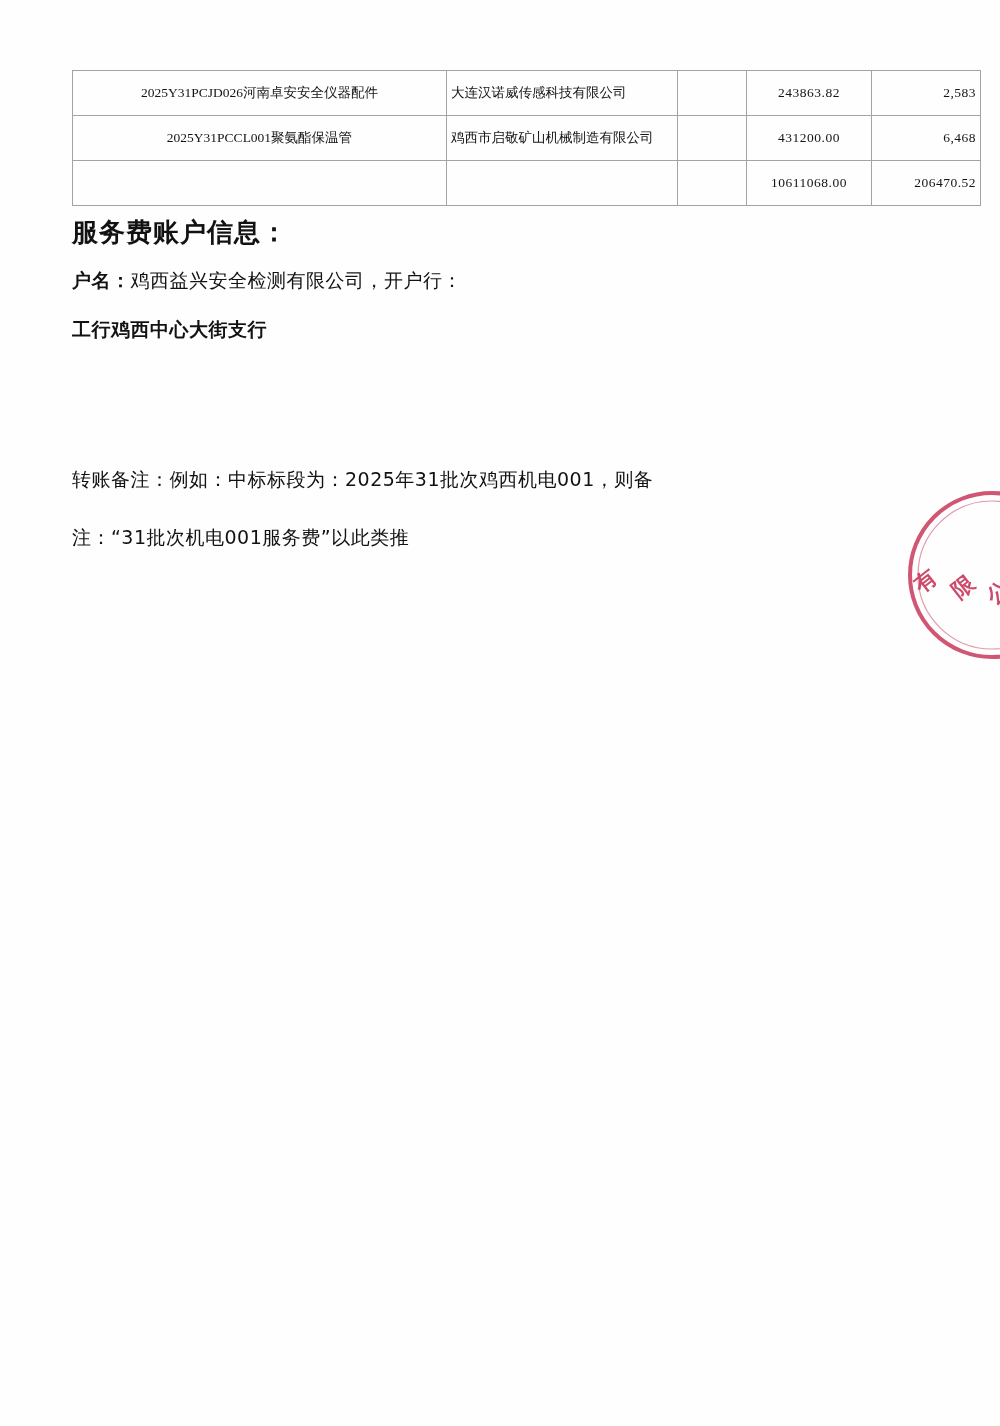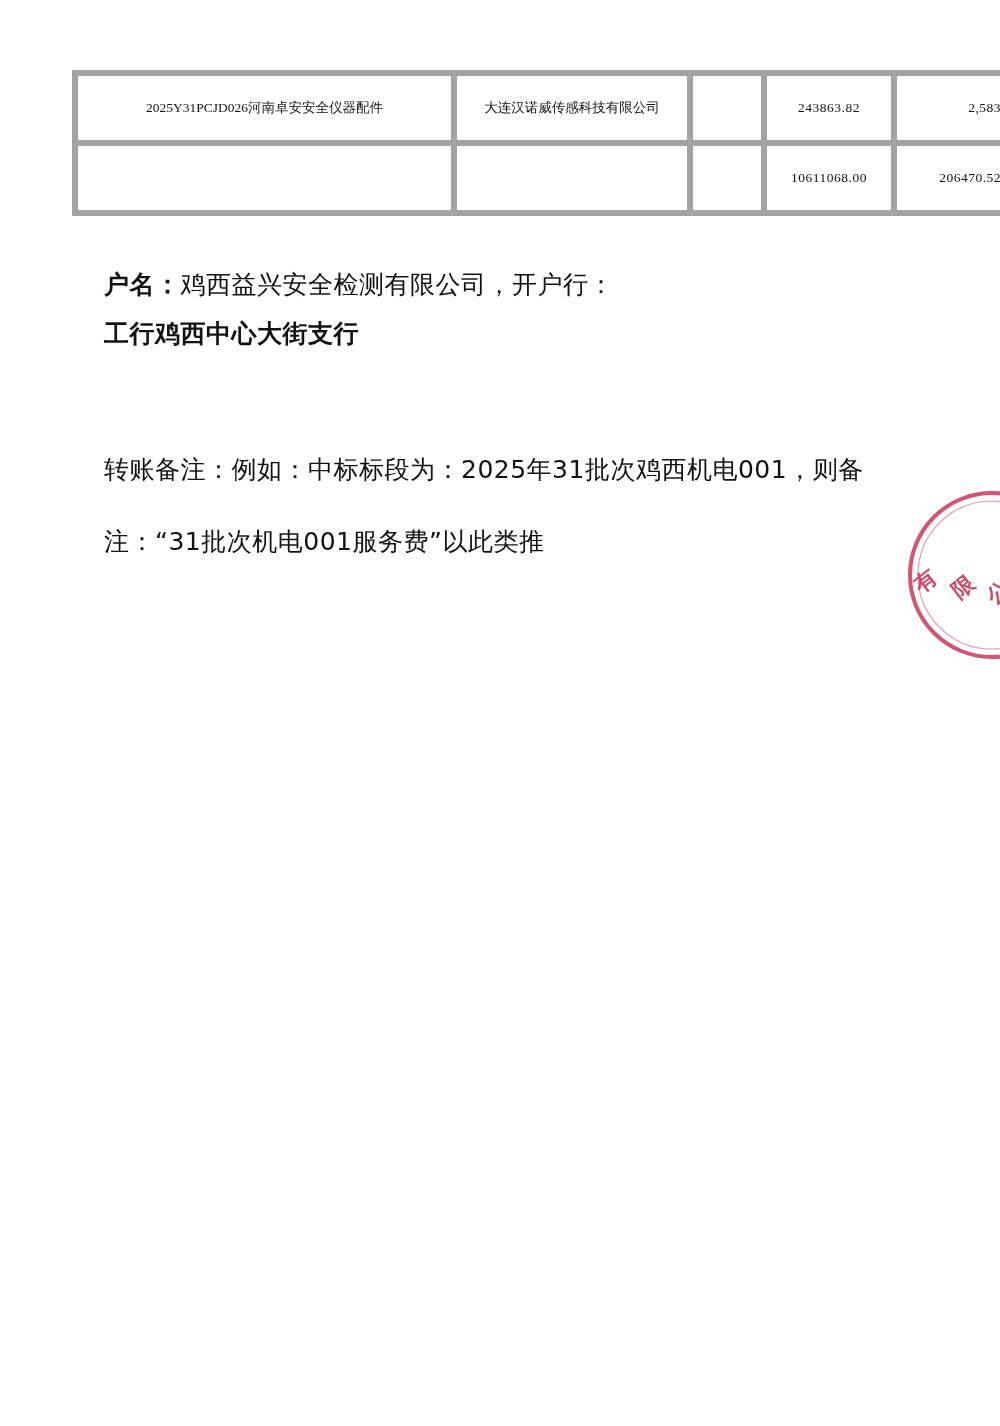--- a/index.html
+++ b/index.html
@@ -28,31 +28,31 @@
     left: 72px;
     top: 70px;
     width: 863px;
   }
   table.doc-table {
     border-collapse: collapse;
     width: 100%;
     table-layout: fixed;
   }
   table.doc-table td {
-    border: 6px solid #a3a3a3;
+    border: 1px solid #a3a3a3;
     font-family: "Liberation Serif", "DejaVu Serif", serif;
     font-size: 13.5px;
     line-height: 1.35;
     color: #141414;
-    padding: 21px 4px;
+    padding: 11px 4px;
     vertical-align: middle;
     height: 22px;
   }
   .col-item   { width: 365px; text-align: center; }
-  .col-comp   { width: 222px; text-align: center; }
+  .col-comp   { width: 222px; }
   .col-blank  { width: 60px;  }
   .col-amt    { width: 116px; text-align: center; letter-spacing: .5px; }
   .col-fee    { width: 100px; text-align: right; letter-spacing: .5px; }
 
   .row-tall td { height: 44px; }
   .row-total td { height: 30px; margin-top: 22px; }
   .num { font-family: "Liberation Serif", "DejaVu Serif", serif; font-size: 14px; }
 
   
   .section-title {
@@ -62,30 +62,29 @@
     font-family: "DejaVu Sans", "Liberation Sans", sans-serif;
     font-size: 26px;
     font-weight: 700;
     letter-spacing: 1px;
     color: #121212;
   }
   .line {
     position: absolute;
     left: 72px;
     font-family: "DejaVu Sans", "Liberation Sans", sans-serif;
-    font-size: 25px;
+    font-size: 19px;
     letter-spacing: 0.5px;
     color: #121212;
     white-space: nowrap;
-    margin-left: 32px;
   }
   .l1 { top: 268px; }
   .l2 { top: 317px; font-weight: 700; }
   .l3 { top: 369px; }
-  .l4 { top: 453px; }
+  .l4 { top: 467px; }
   .l5 { top: 525px; }
 
   .mix-b { font-weight: 700; }
   .mix-n { font-weight: 400; }
 
   
   .seal {
     position: absolute;
     left: 905px;
     top: 488px;
@@ -103,31 +102,39 @@
   <div class="tbl-wrap">
     <table class="doc-table">
       <tbody>
         <tr class="row-tall">
           <td class="col-item">2025Y31PCJD026河南卓安安全仪器配件</td>
           <td class="col-comp">大连汉诺威传感科技有限公司</td>
           <td class="col-blank"></td>
           <td class="col-amt num">243863.82</td>
           <td class="col-fee num">2,583</td>
         </tr>
+        <tr class="row-tall">
+          <td class="col-item">2025Y31PCCL001聚氨酯保温管</td>
+          <td class="col-comp">鸡西市启敬矿山机械制造有限公司</td>
+          <td class="col-blank"></td>
+          <td class="col-amt num">431200.00</td>
+          <td class="col-fee num">6,468</td>
+        </tr>
         <tr class="row-total">
           <td class="col-item"></td>
           <td class="col-comp"></td>
           <td class="col-blank"></td>
           <td class="col-amt num">10611068.00</td>
           <td class="col-fee num">206470.52</td>
         </tr>
       </tbody>
     </table>
   </div>
 
+  <div class="section-title">服务费账户信息：</div>
 
   <div class="line l1">
     <span class="mix-b">户名：</span><span class="mix-n">鸡西益兴安全检测有限公司，开户行：</span>
   </div>
 
   <div class="line l2">工行鸡西中心大街支行</div>
 
 
   <div class="line l4">转账备注：例如：中标标段为：2025年31批次鸡西机电001，则备</div>
   <div class="line l5">注：“31批次机电001服务费”以此类推</div>

